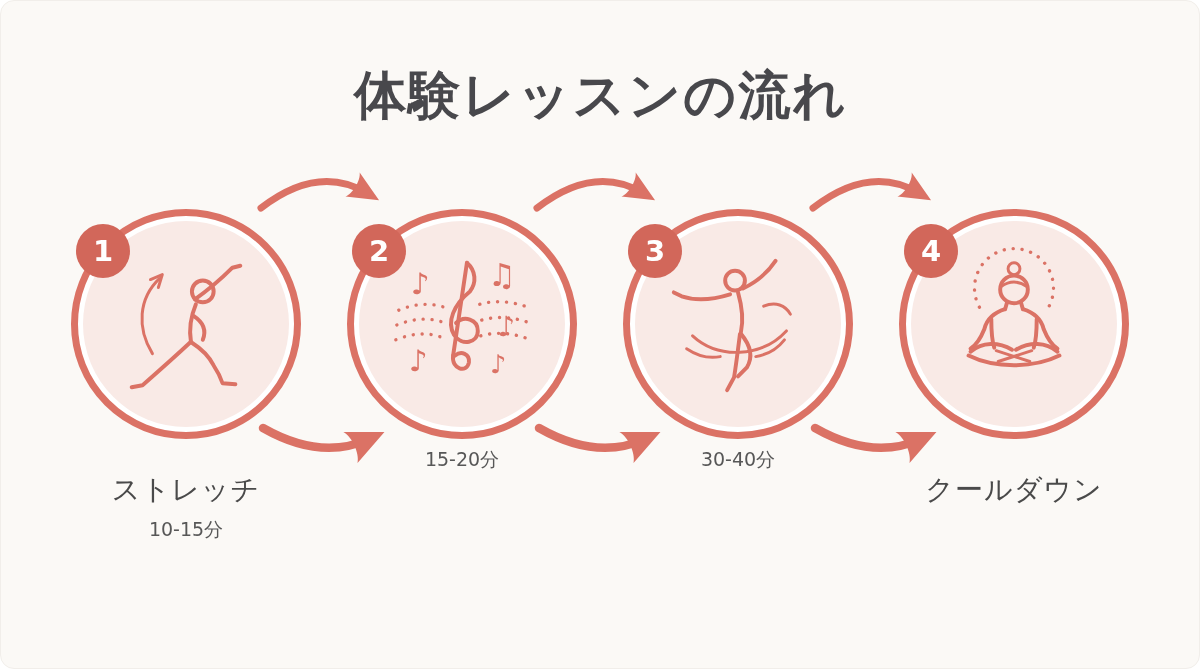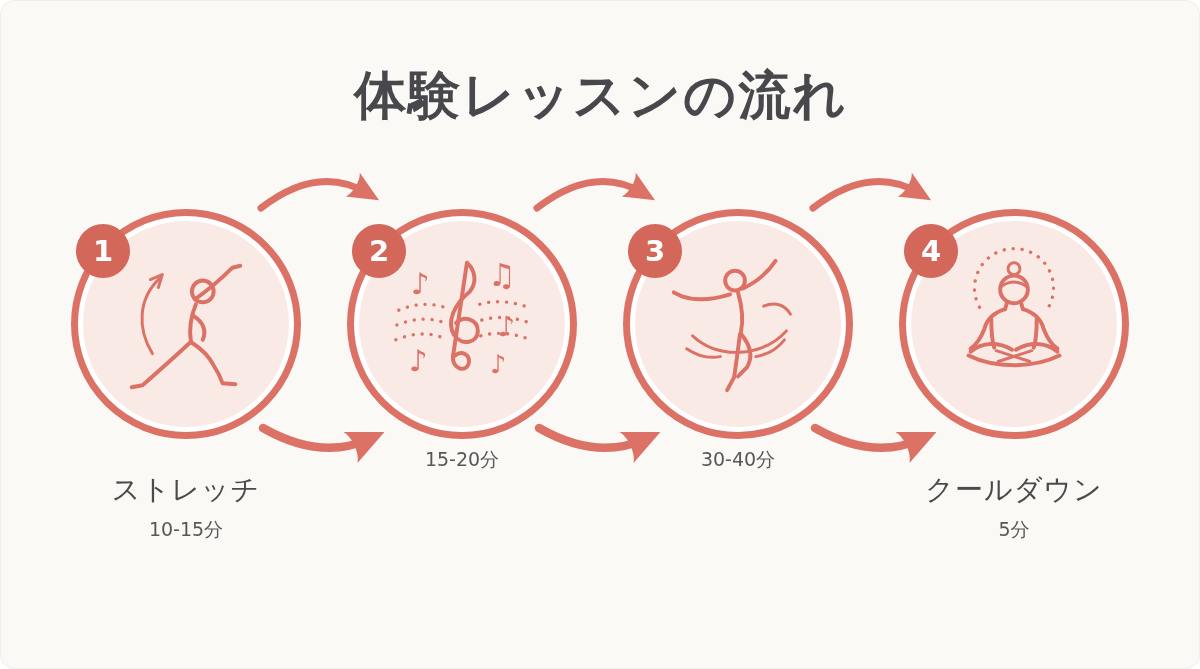--- a/index.html
+++ b/index.html
@@ -162,16 +162,15 @@
           <path class="ln" d="M57,75 C57,88 58,98 60,104"></path>
           <path class="ln" d="M103,75 C103,88 102,98 100,104"></path>
           <path class="ln" d="M36,108 C48,98 64,98 78,106"></path>
           <path class="ln" d="M124,108 C112,98 96,98 82,106"></path>
           <path class="ln" d="M34,112 C60,125 100,125 126,112"></path>
           <path class="ln-thin" d="M64,118 L98,107 M96,118 L62,107"></path>
         </svg>
       </div>
     </div>
     <div class="step-label">クールダウン</div>
-    <div class="step-duration">5分</div>
   </div>
 
 </div>
 
 </body></html>

